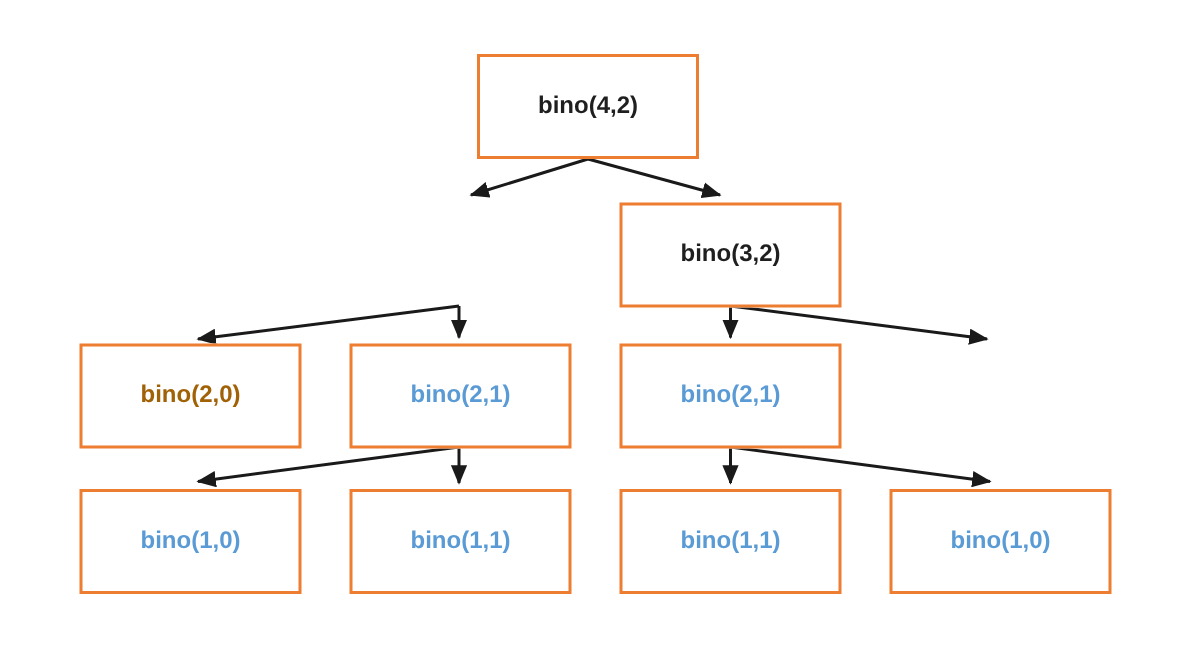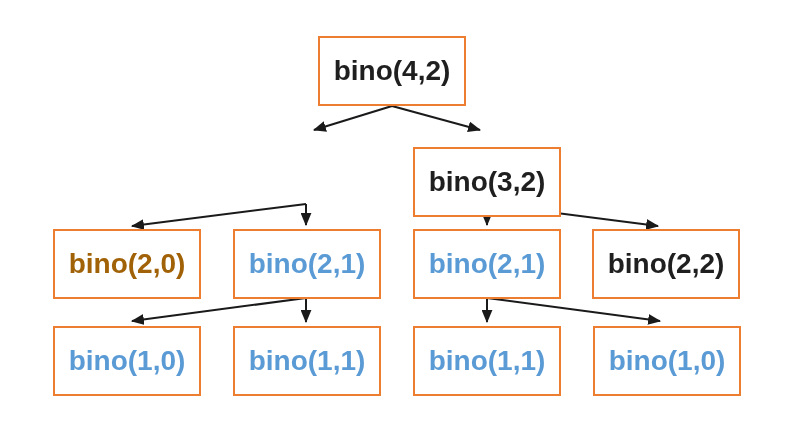--- a/index.html
+++ b/index.html
@@ -11,21 +11,21 @@
     overflow:hidden;
   }
   .edges{position:absolute;left:0;top:0;width:798px;height:434px;pointer-events:none;}
   .node{
     position:absolute;
     width:148px;height:70px;
     box-sizing:border-box;
     border:2px solid var(--box-border,#ED7D31);
     background:#ffffff;
     display:flex;align-items:center;justify-content:center;
-    font-weight:bold;font-size:28px;
+    font-weight:bold;font-size:16px;
     color:#1F1F1F;
     white-space:nowrap;
   }
 </style>
 </head>
 <body>
 
 <div class="canvas" style="--box-border: #ED7D31;">
 
   <svg class="edges" viewBox="0 0 798 434" xmlns="http://www.w3.org/2000/svg">
@@ -44,29 +44,28 @@
       <line x1="306" y1="298" x2="132" y2="321" marker-end="url(#ah)"></line>
       <line x1="306" y1="298" x2="306" y2="322" marker-end="url(#ah)"></line>
       <line x1="487" y1="298" x2="487" y2="322" marker-end="url(#ah)"></line>
       <line x1="487" y1="298" x2="660" y2="321" marker-end="url(#ah)"></line>
     </g>
   </svg>
 
   <div class="node" style="left: 318px; top: 36px; color: rgb(31, 31, 31);">bino(4,2)</div>
 
 
-  <div class="node" style="left: 413px; top: 147px; color: rgb(31, 31, 31);">bino(3,2)</div>
+  <div class="node" style="left: 413px; top: 135px; color: rgb(31, 31, 31);">bino(3,2)</div>
 
   <div class="node" style="left: 53px; top: 229px; color: #a16207;">bino(2,0)</div>
 
   <div class="node" style="left: 233px; top: 229px; color: rgb(91, 155, 213);">bino(2,1)</div>
 
   <div class="node" style="left: 413px; top: 229px; color: rgb(91, 155, 213);">bino(2,1)</div>
 
-  <div class="node" style="left: 592px; top: 229px; color: rgb(31, 31, 31);">bino(2,2)</div>
 
   <div class="node" style="left: 53px; top: 326px; color: rgb(91, 155, 213);">bino(1,0)</div>
 
   <div class="node" style="left: 233px; top: 326px; color: rgb(91, 155, 213);">bino(1,1)</div>
 
   <div class="node" style="left: 413px; top: 326px; color: rgb(91, 155, 213);">bino(1,1)</div>
 
   <div class="node" style="left: 593px; top: 326px; color: rgb(91, 155, 213);">bino(1,0)</div>
 
 </div>

